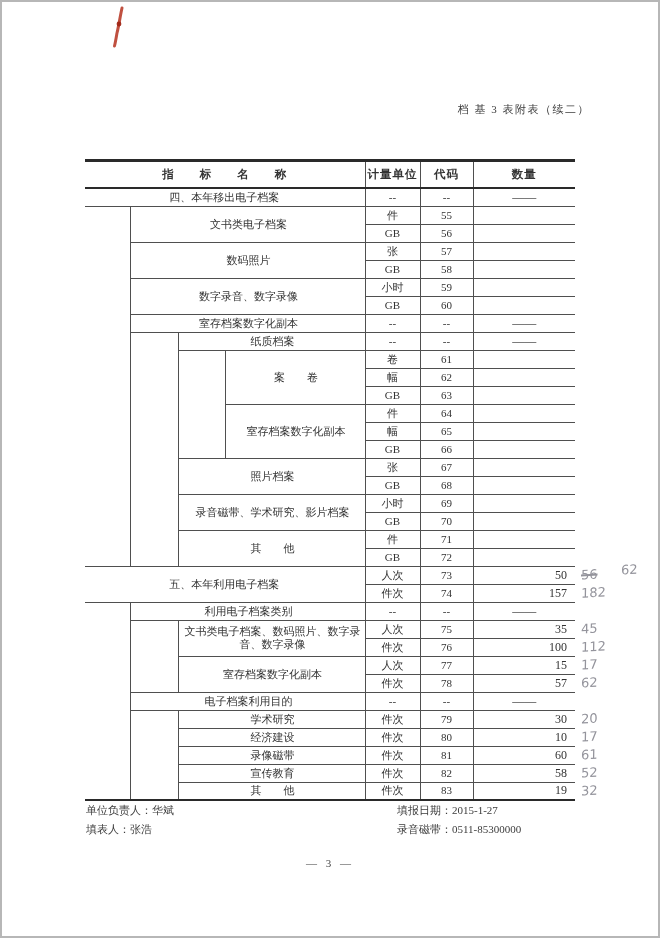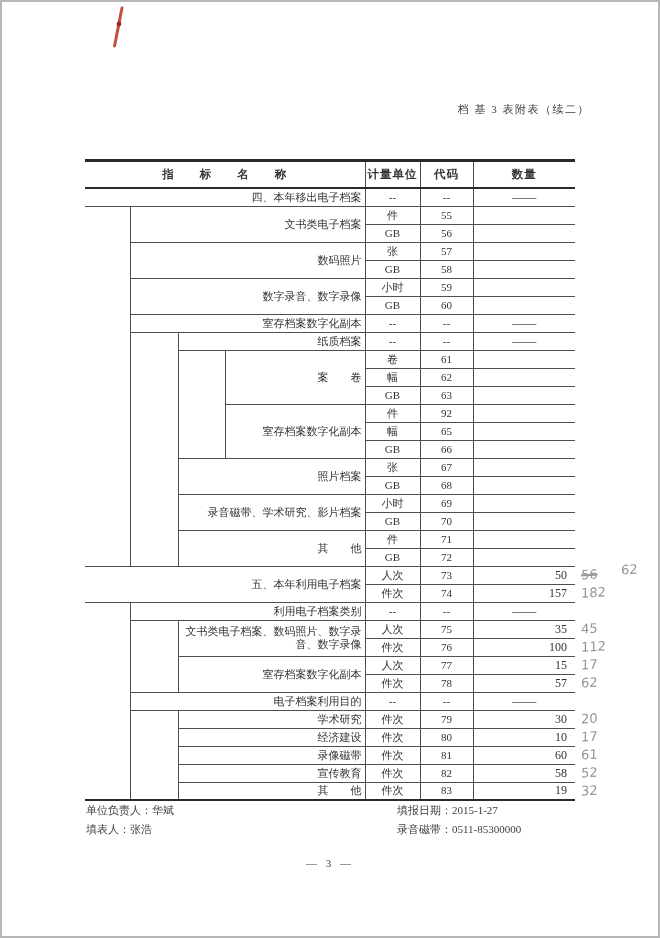--- a/index.html
+++ b/index.html
@@ -33,21 +33,21 @@
     border:1px solid #4f4f4f;
     font-size:11px; padding:0; font-weight:normal;
     color:#333; line-height:13px;
   }
   .sheet-table thead th {
     height:25px; font-weight:bold; text-align:center;
     border-bottom:2px solid #2a2a2a; font-size:11.5px;
     letter-spacing:1px;
   }
   .sheet-table tbody tr { height:18px; }
-  td.name { text-align:right; padding:1px 3px 1px 5px; }
+  td.name { text-align:center; padding:1px 3px 1px 5px; }
   td.lvl0 { padding-left:2px; }
   td.u, td.k { text-align:center; }
   td.q {
     text-align:right; padding-right:8px; position:relative;
     font-size:12px; overflow:visible;
   }
   td.q.dash { text-align:center; padding-right:0; }
   .dashv { color:#6e6e6e; letter-spacing:0; }
   td.blank { background:transparent; }
 
@@ -163,21 +163,21 @@
       <td class="q"></td>
     </tr>
     <tr>
       <td class="u">GB</td>
       <td class="k">63</td>
       <td class="q"></td>
     </tr>
     <tr>
       <td rowspan="3" class="name">室存档案数字化副本</td>
       <td class="u">件</td>
-      <td class="k">92</td>
+      <td class="k">64</td>
       <td class="q"></td>
     </tr>
     <tr>
       <td class="u">幅</td>
       <td class="k">65</td>
       <td class="q"></td>
     </tr>
     <tr>
       <td class="u">GB</td>
       <td class="k">66</td>

